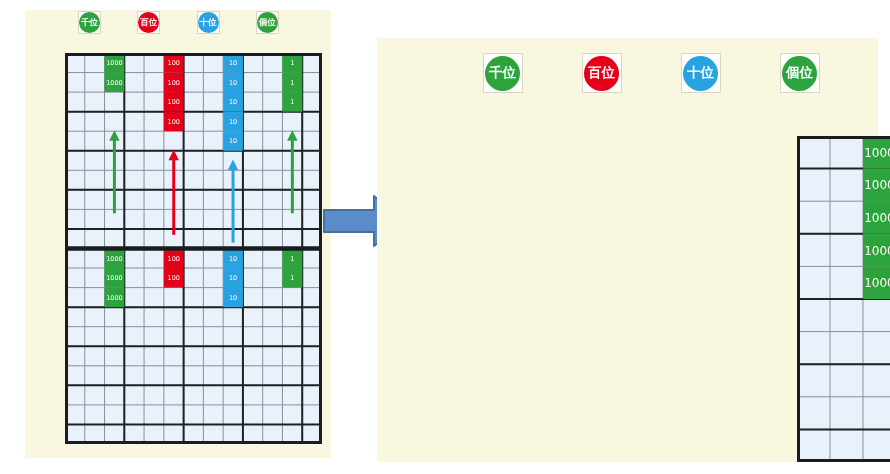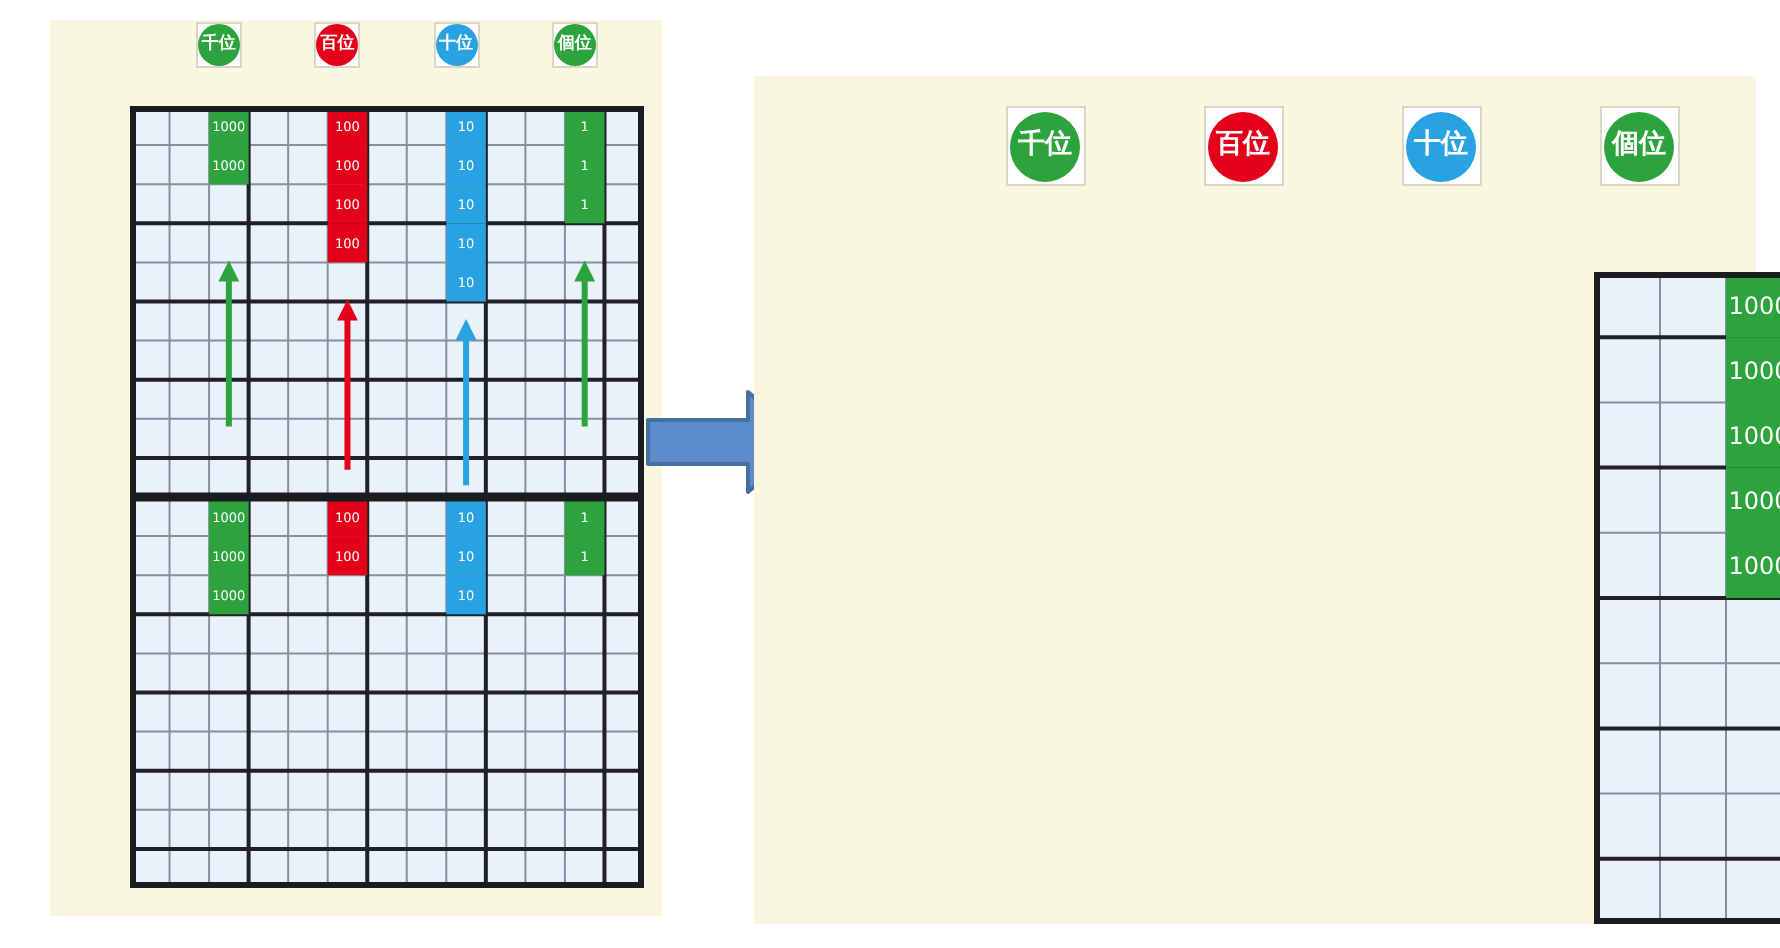--- a/index.html
+++ b/index.html
@@ -5,21 +5,21 @@
   * { margin:0; padding:0; box-sizing:border-box; }
   html,body { background:#ffffff; font-family:"DejaVu Sans", sans-serif; }
   .canvas { position:relative; width:890px; height:474px; background:#ffffff; overflow:hidden; }
   .panel { position:absolute; background:var(--panel-bg,#FBF8E4); }
   #left-panel  { left:25px;  top:10px; width:306px; height:448px; }
   #right-panel { left:377px; top:38px; width:501px; height:424px; }
   svg.grid { position:absolute; display:block; }
   #left-grid-svg  { left:40px;  top:43px; }
   #right-grid-svg { left:420px; top:98px; }
   .badge { position:absolute; background:#ffffff; border:1px solid #d9d6c6;
-           display:flex; align-items:center; justify-content:center;margin-left:20px; }
+           display:flex; align-items:center; justify-content:center; }
   .badge .circle { border-radius:50%; display:flex; align-items:center; justify-content:center;
                    color:#ffffff; font-weight:bold; line-height:1; white-space:nowrap; }
   .badge-sm { width:23px; height:23px; }
   .badge-sm .circle { width:21px; height:21px; font-size:8.5px; }
   .badge-lg { width:40px; height:40px; }
   .badge-lg .circle { width:35px; height:35px; font-size:13.5px; }
   .big-arrow { position:absolute; left:322px; top:192px; }
 </style>
 </head>
 <body>

